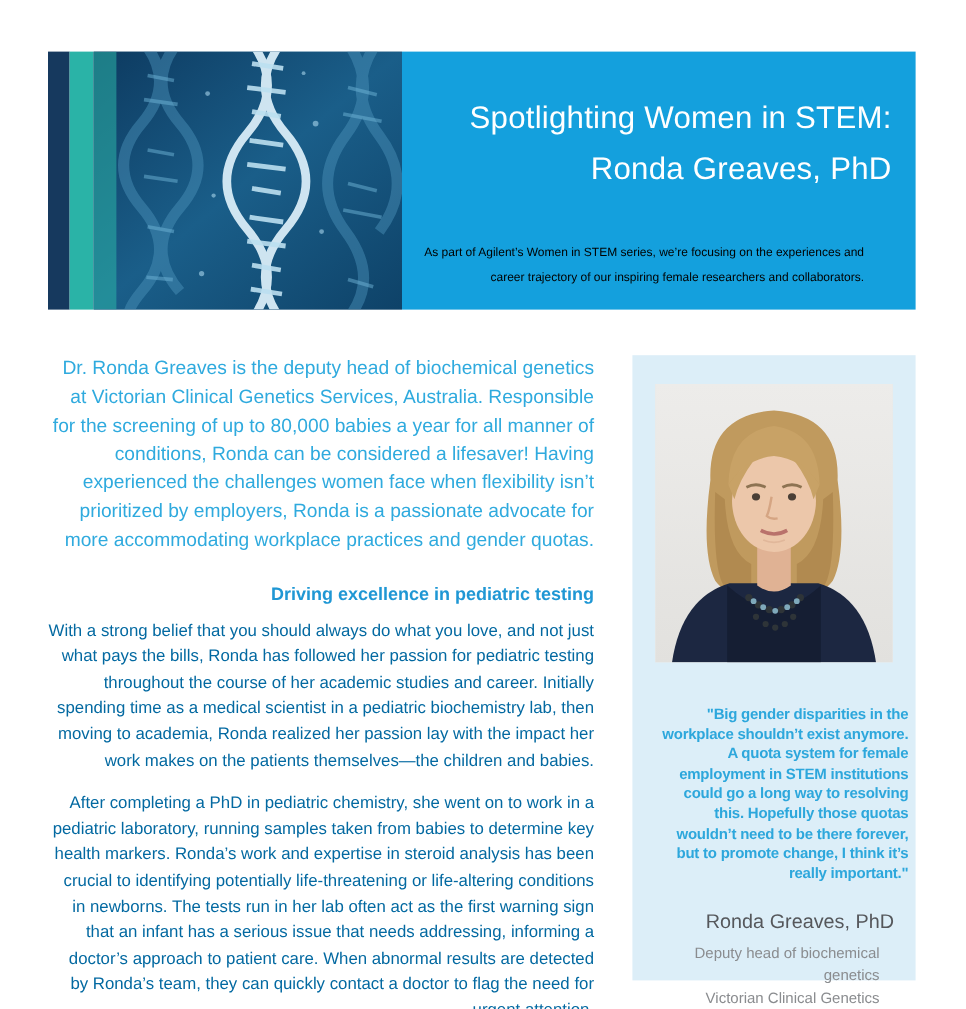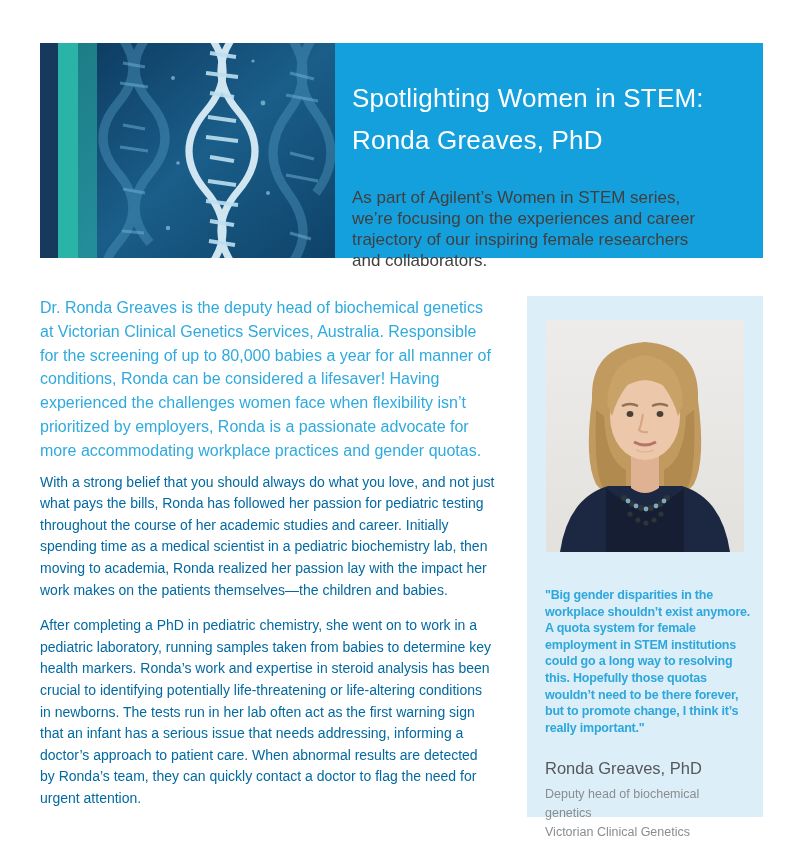--- a/index.html
+++ b/index.html
@@ -1,32 +1,32 @@
 <!DOCTYPE html>
 <html><head>
 <meta charset="utf-8">
 <style>
   * { margin:0; padding:0; box-sizing:border-box; }
   html,body { width:805px; height:841px; background:#ffffff; overflow:hidden;
               font-family:"Liberation Sans", sans-serif; }
-  .page { width:805px; height:841px; padding:43px 42px 0 40px; }
+  .page { width:805px; height:841px; padding:43px 42px 0 40px;text-align:right; }
 
   
   .banner { display:flex; height:215px; width:723px; }
   .strip-navy { width:18px; background:#16395e; }
   .strip-teal { width:20px; background:#2ab3a7; }
   .dna-wrap { width:257px; position:relative; overflow:hidden;
               background:linear-gradient(120deg,#0e3a60 0%,#175a85 45%,#0f4066 100%); }
   .dna-wrap svg { display:block; width:100%; height:100%; }
   .teal-overlay { position:absolute; left:0; top:0; width:19px; height:100%;
                   background:rgba(44,181,168,0.55); }
   .blue-panel { flex:1; background:#14a0dd; padding:34px 20px 0 17px; }
   .banner-title { color:#ffffff; font-size:26px; font-weight:400; line-height:42px;
                   white-space:pre-line; letter-spacing:0.2px; }
-  .banner-sub { margin-top:26px; color:#404040; font-size:17px; line-height:21px;
+  .banner-sub { margin-top:39px; color:#000000; font-size:10px; line-height:21px;
                 width:368px; }
 
   
   .content { display:flex; margin-top:38px; width:723px; }
   .main-col { width:455px; }
   .intro { color:#2faade; font-size:16px; line-height:23.8px; }
   .section-heading { margin-top:23px; color:#1f97d4; font-size:15px; font-weight:bold;
                      line-height:20px; }
   .body-para { margin-top:9px; color:#0369a1; font-size:14px; line-height:21.6px; }
   .body-para + .body-para { margin-top:14px; }
@@ -99,20 +99,21 @@
       <div class="banner-title">Spotlighting Women in STEM:
 Ronda Greaves, PhD</div>
       <div class="banner-sub">As part of Agilent’s Women in STEM series, we’re focusing on the experiences and career trajectory of our inspiring female researchers and collaborators.</div>
     </div>
   </div>
 
   <div class="content">
 
     <div class="main-col">
       <p class="intro">Dr. Ronda Greaves is the deputy head of biochemical genetics at Victorian Clinical Genetics Services, Australia. Responsible for the screening of up to 80,000 babies a year for all manner of conditions, Ronda can be considered a lifesaver! Having experienced the challenges women face when flexibility isn’t prioritized by employers, Ronda is a passionate advocate for more accommodating workplace practices and gender quotas.</p>
+      <h2 class="section-heading">Driving excellence in pediatric testing</h2>
       <p class="body-para">With a strong belief that you should always do what you love, and not just what pays the bills, Ronda has followed her passion for pediatric testing throughout the course of her academic studies and career. Initially spending time as a medical scientist in a pediatric biochemistry lab, then moving to academia, Ronda realized her passion lay with the impact her work makes on the patients themselves—the children and babies.</p>
       <p class="body-para">After completing a PhD in pediatric chemistry, she went on to work in a pediatric laboratory, running samples taken from babies to determine key health markers. Ronda’s work and expertise in steroid analysis has been crucial to identifying potentially life-threatening or life-altering conditions in newborns. The tests run in her lab often act as the first warning sign that an infant has a serious issue that needs addressing, informing a doctor’s approach to patient care. When abnormal results are detected by Ronda’s team, they can quickly contact a doctor to flag the need for urgent attention.</p>
 
     </div>
 
     <div class="side-col">
       <div class="photo-frame">
         <svg viewBox="0 0 198 232">
           <defs>
             <linearGradient id="pbg" x1="0" y1="0" x2="0" y2="1">

